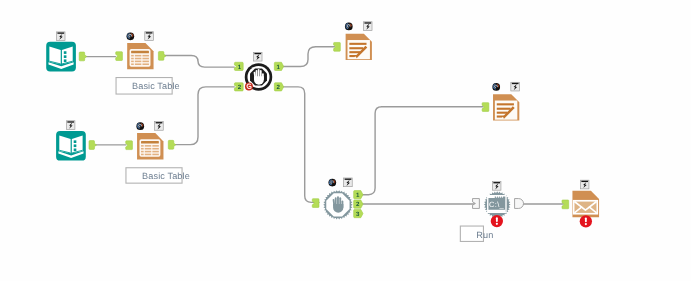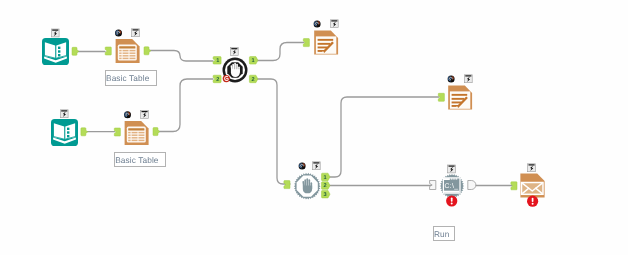--- a/index.html
+++ b/index.html
@@ -5,21 +5,21 @@
 <style>
   html,body{margin:0;padding:0;-webkit-font-smoothing:antialiased;}
   *{-webkit-font-smoothing:antialiased;text-rendering:geometricPrecision;}
   body{width:628px;height:255px;background:#ffffff;overflow:hidden;
        font-family:"Liberation Sans",sans-serif;}
   #canvas{position:relative;width:628px;height:255px;background:#fefefe;}
   #edges{position:absolute;left:0;top:0;width:628px;height:255px;}
   .nodewrap{position:absolute;}
   .nlabel{position:absolute;background:#ffffff;border:1px solid #b2b2b2;
          color:#6e7f91;font-size:8.3px;line-height:13.6px;
-         box-sizing:border-box;text-align:left;padding-left:0;padding-top:1px;
+         box-sizing:border-box;text-align:left;padding-left:14px;padding-top:1px;
          white-space:nowrap;letter-spacing:0.1px;}
   svg{display:block;overflow:visible;}
 </style>
 </head>
 <body>
 
 <div id="canvas">
 
 <svg id="edges" width="628" height="255" viewBox="0 0 628 255">
   <g fill="none" stroke="#9b9b9b" stroke-width="1.3" stroke-linecap="round">
@@ -365,14 +365,14 @@
     <path d="M24.1,17.6 L14.3,20.1" stroke="#009a92" stroke-width="0.8" fill="none"></path>
     <rect x="16.0" y="8.6" width="2.4" height="2.4" fill="#009a92"></rect>
     <rect x="16.0" y="12.3" width="2.4" height="2.4" fill="#009a92"></rect>
     <rect x="16.0" y="16.0" width="2.4" height="2.4" fill="#009a92"></rect>
   </g>
 </defs>
     </svg>
 
 <div class="nlabel" style="left: 105px; top: 70.4px; width: 52px; height: 15.3px;"><span>Basic Table</span></div>
     <div class="nlabel" style="left: 114.2px; top: 151.8px; width: 52px; height: 15.3px;"><span>Basic Table</span></div>
-    <div class="nlabel" style="left: 433px; top: 205.2px; width: 22.2px; height: 15.3px; margin-top: 21px;"><span>Run</span></div>
+    <div class="nlabel" style="left: 418px; top: 205.2px; width: 22.2px; height: 15.3px;"><span>Run</span></div>
   </div>
 
 </body></html>

